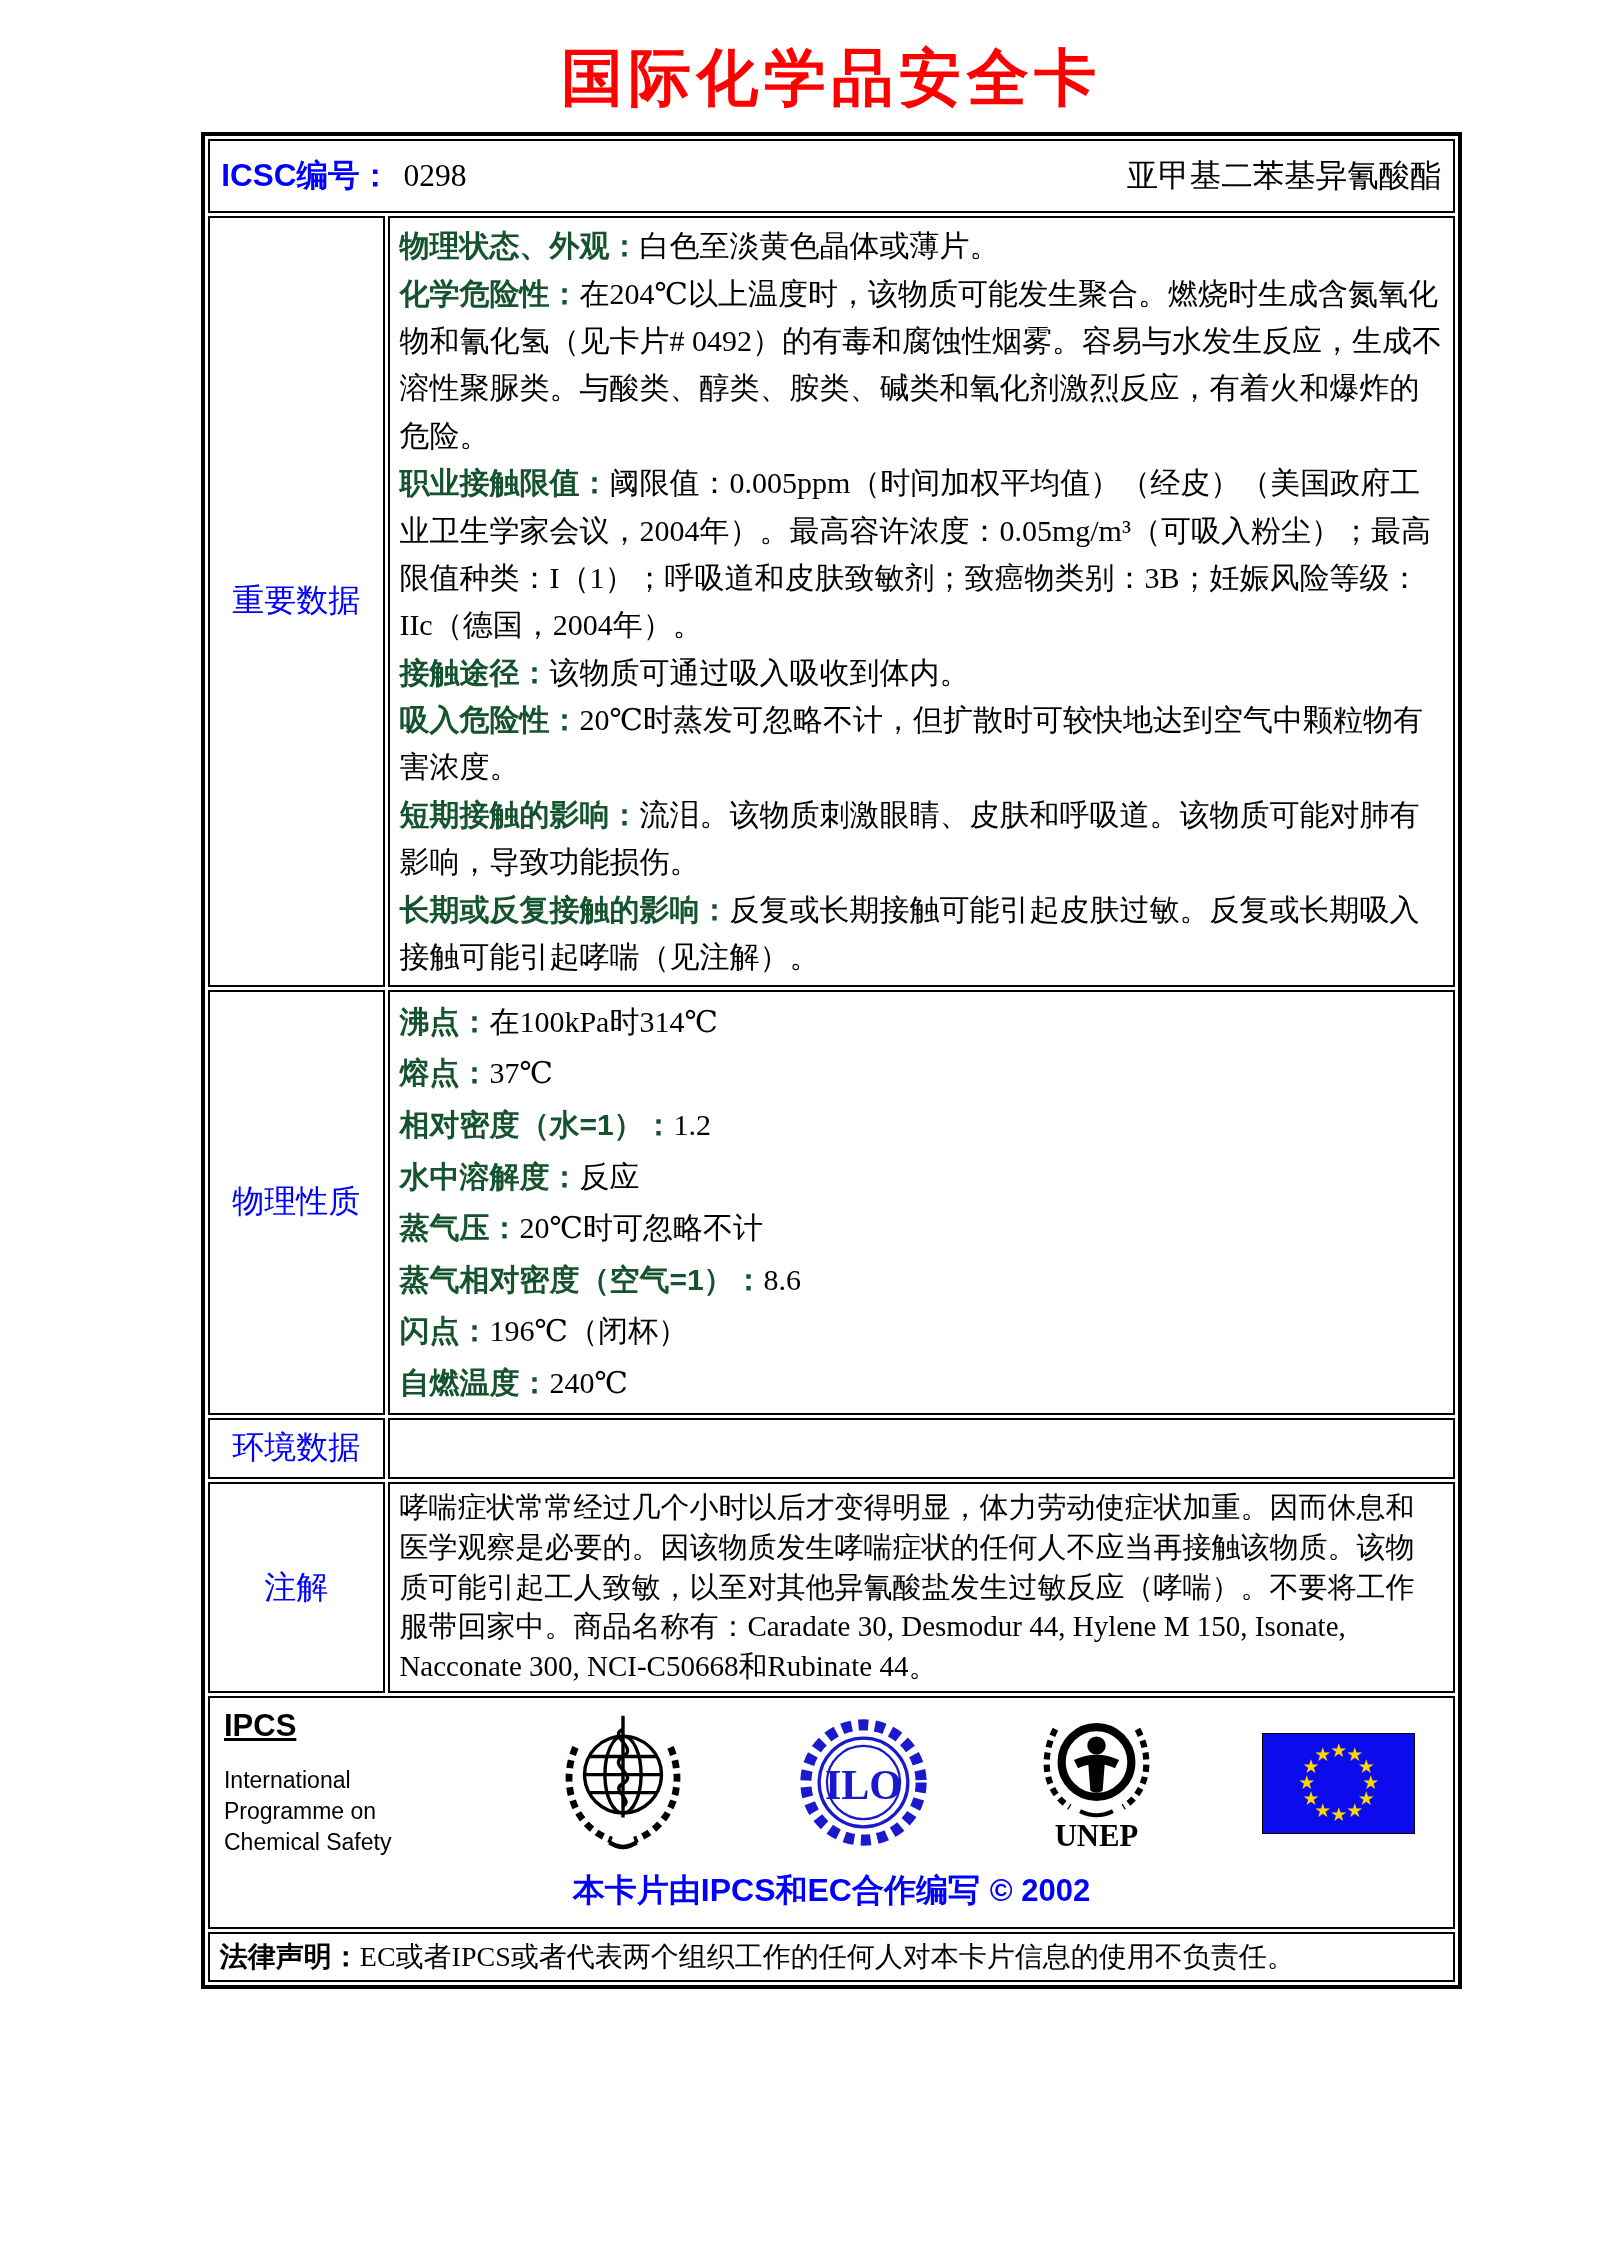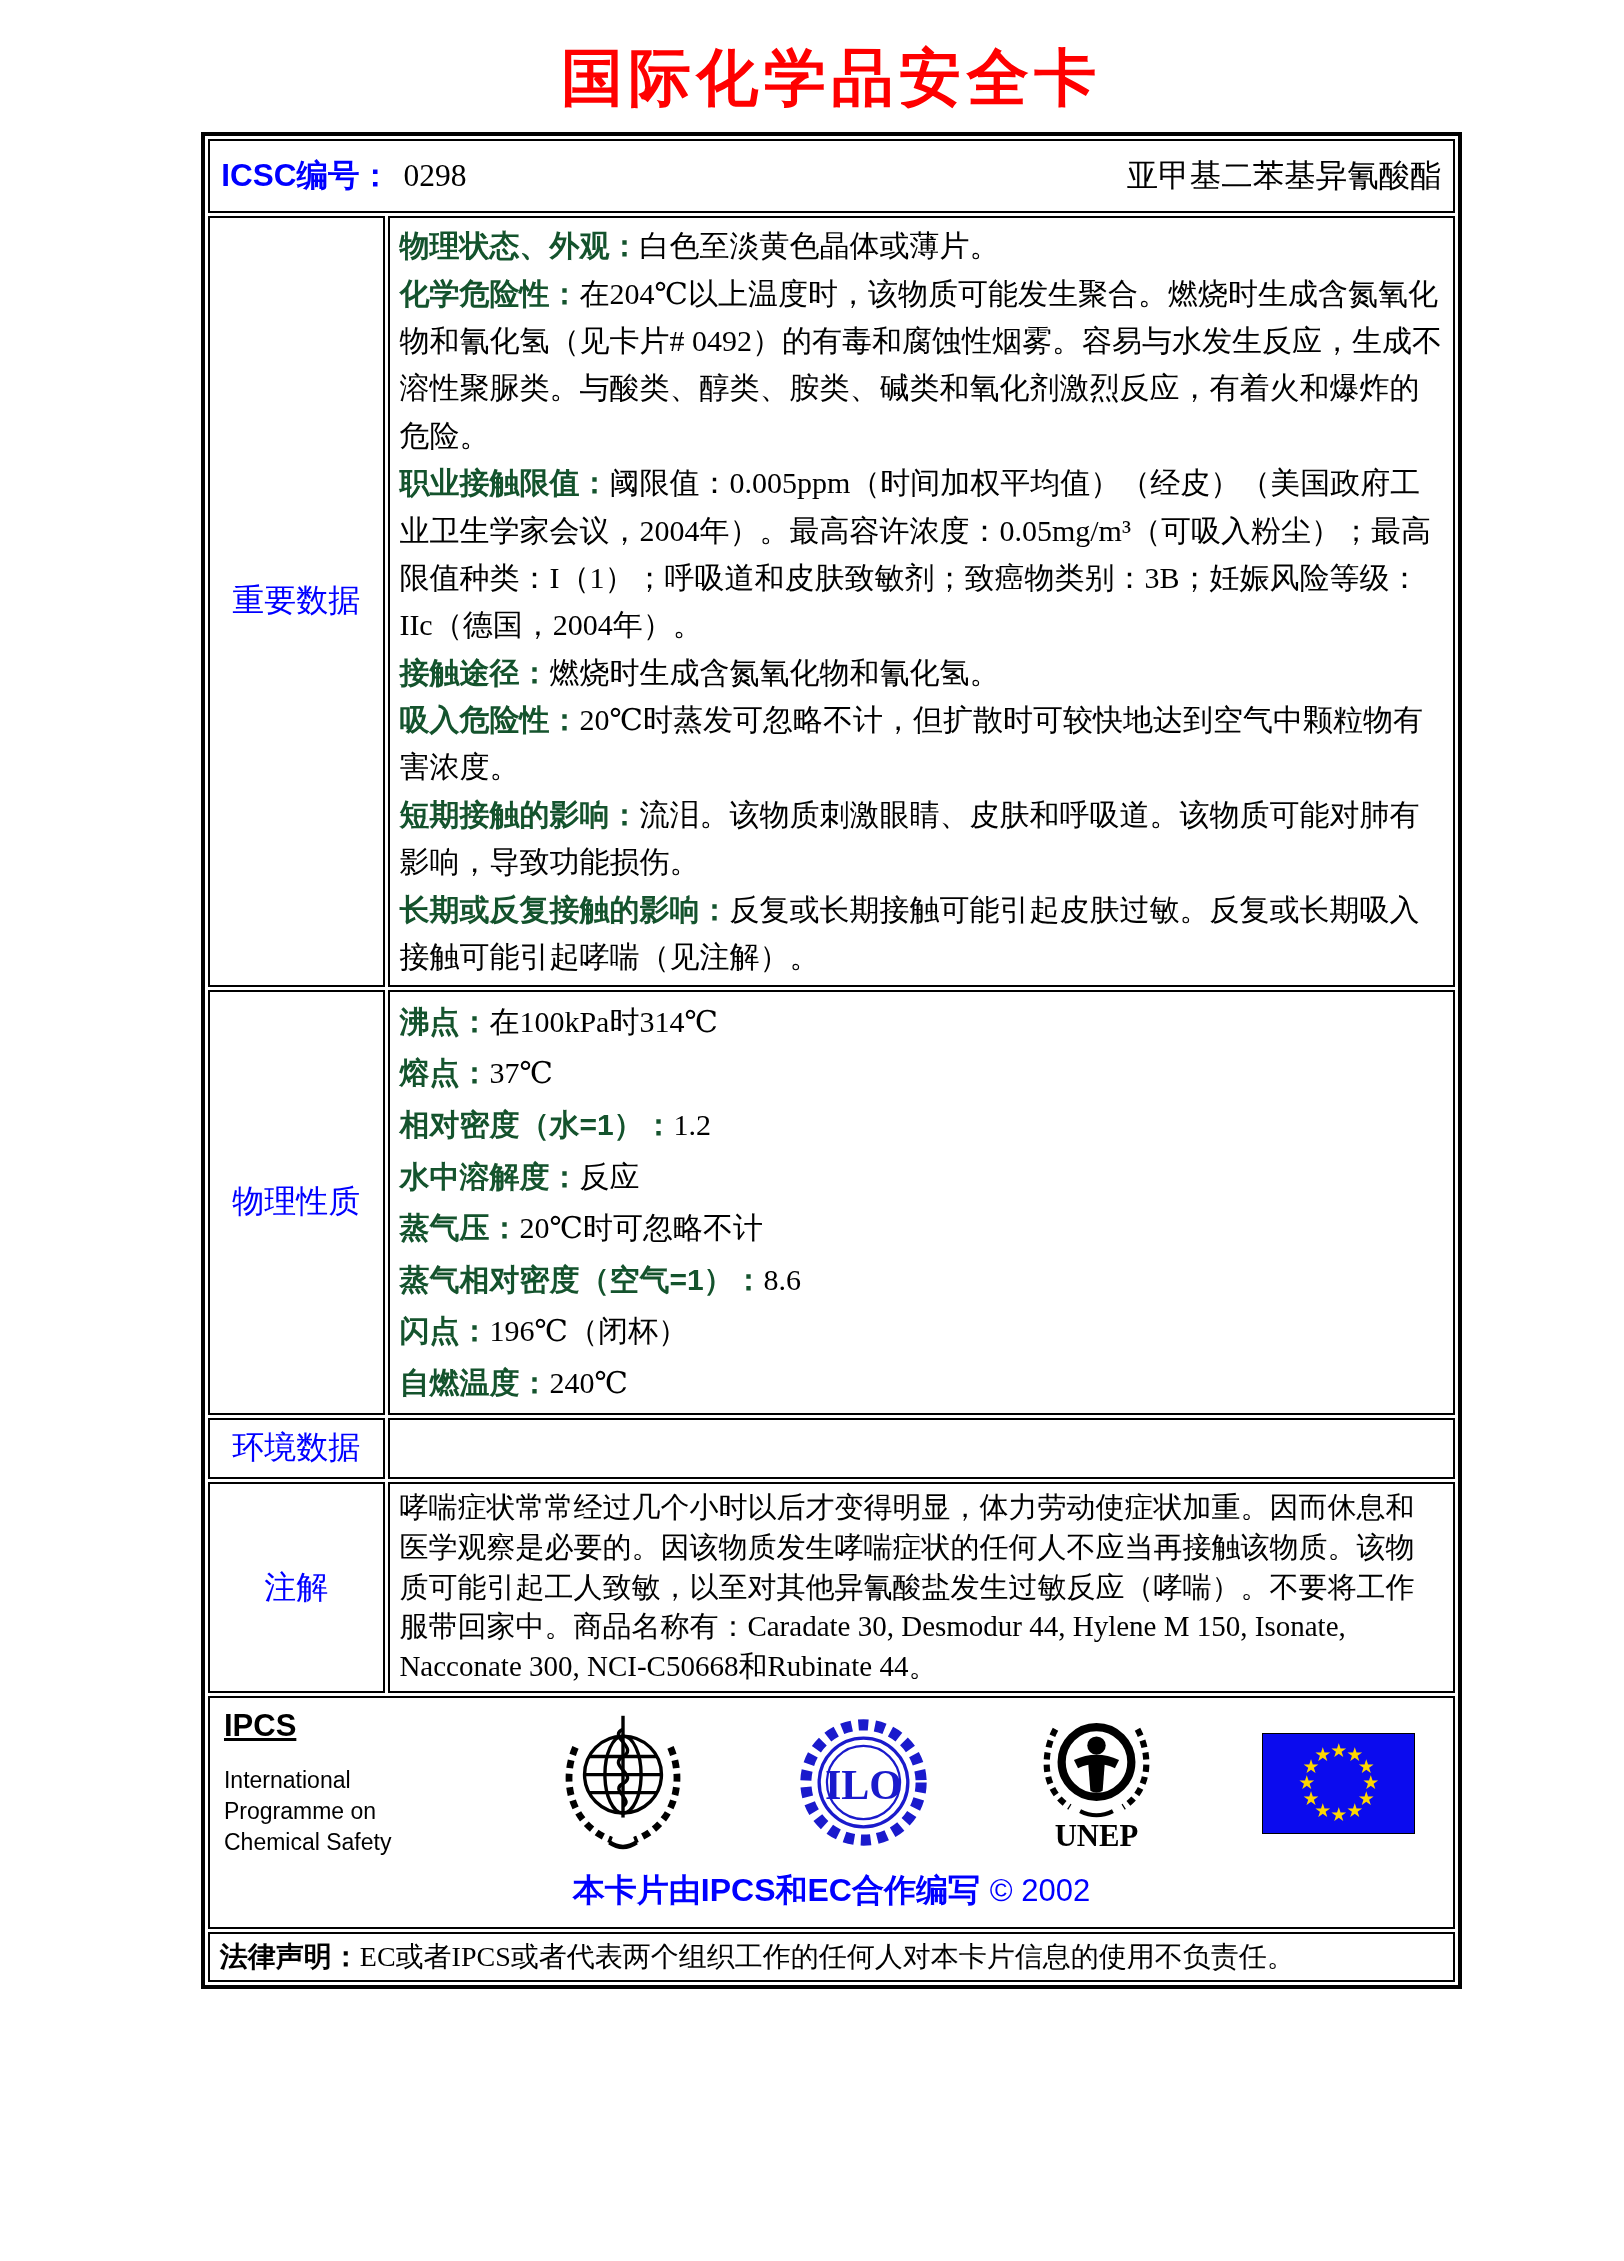--- a/index.html
+++ b/index.html
@@ -44,21 +44,21 @@
   .footer-cell { padding:7px 9.8px 4.2px 9.8px; }
   .footer-top { display:flex; align-items:center; justify-content:space-between; padding:4.2px 28px 0 4.2px; height:154px; }
   .ipcs-block { font-family:"Liberation Sans","DejaVu Sans",sans-serif; width:224px; }
   .ipcs-title { font-weight:bold; font-size:31px; margin-bottom:21px;text-decoration:underline; }
   .ipcs-line { font-size:23px; line-height:1.35; }
   .logo { flex:0 0 auto; }
   .credit-line {
     text-align:center; color:#0000ff; font-size:32px; font-weight:bold;
     font-family:"Liberation Sans","DejaVu Sans",sans-serif; margin:8.4px 0 9.8px 0;
   }
-  .credit-copy { font-weight:normal; font-size:31px; margin-left:9.8px; }
+  .credit-copy { font-weight:bold; font-size:31px; margin-left:9.8px; }
 
   .legal-cell { font-size:28px; padding:11.2px 8.4px 24px 8.4px; }
   .legal-label { font-weight:bold; font-family:"Liberation Sans","DejaVu Sans",sans-serif; }
 
   
   .eu-flag { width:151px; height:99px; background:#0b0bee; border:1.4px solid #000; position:relative; }
   .eu-star { position:absolute; left:50%; top:50%; width:22.4px; height:22.4px; margin:-11.2px 0 0 -11.2px;
              text-align:center; line-height:22.4px; font-size:19px; color:#ffd700; }
   .eu-star::before { content:"★"; }
   .eu-star:nth-of-type(1)  { transform:rotate(0deg)   translateY(-32px) rotate(0deg); }
@@ -92,21 +92,21 @@
       </div>
     </td>
   </tr>
 
   <tr>
     <td class="rlabel">重要数据</td>
     <td class="content">
       <div class="entry"><span class="lbl">物理状态、外观：</span><span>白色至淡黄色晶体或薄片。</span></div>
       <div class="entry"><span class="lbl">化学危险性：</span><span>在204℃以上温度时，该物质可能发生聚合。燃烧时生成含氮氧化物和氰化氢（见卡片# 0492）的有毒和腐蚀性烟雾。容易与水发生反应，生成不溶性聚脲类。与酸类、醇类、胺类、碱类和氧化剂激烈反应，有着火和爆炸的危险。</span></div>
       <div class="entry"><span class="lbl">职业接触限值：</span><span>阈限值：0.005ppm（时间加权平均值）（经皮）（美国政府工业卫生学家会议，2004年）。最高容许浓度：0.05mg/m³（可吸入粉尘）；最高限值种类：I（1）；呼吸道和皮肤致敏剂；致癌物类别：3B；妊娠风险等级：IIc（德国，2004年）。</span></div>
-      <div class="entry"><span class="lbl">接触途径：</span><span>燃烧时生成含氮氧化物和氰化氢。</span></div>
+      <div class="entry"><span class="lbl">接触途径：</span><span>该物质可通过吸入吸收到体内。</span></div>
       <div class="entry"><span class="lbl">吸入危险性：</span><span>20℃时蒸发可忽略不计，但扩散时可较快地达到空气中颗粒物有害浓度。</span></div>
       <div class="entry"><span class="lbl">短期接触的影响：</span><span>流泪。该物质刺激眼睛、皮肤和呼吸道。该物质可能对肺有影响，导致功能损伤。</span></div>
       <div class="entry"><span class="lbl">长期或反复接触的影响：</span><span>反复或长期接触可能引起皮肤过敏。反复或长期吸入接触可能引起哮喘（见注解）。</span></div>
     </td>
   </tr>
 
   <tr>
     <td class="rlabel">物理性质</td>
     <td class="content phys-cell">
       <div class="entry"><span class="lbl">沸点：</span><span>在100kPa时314℃</span></div>

